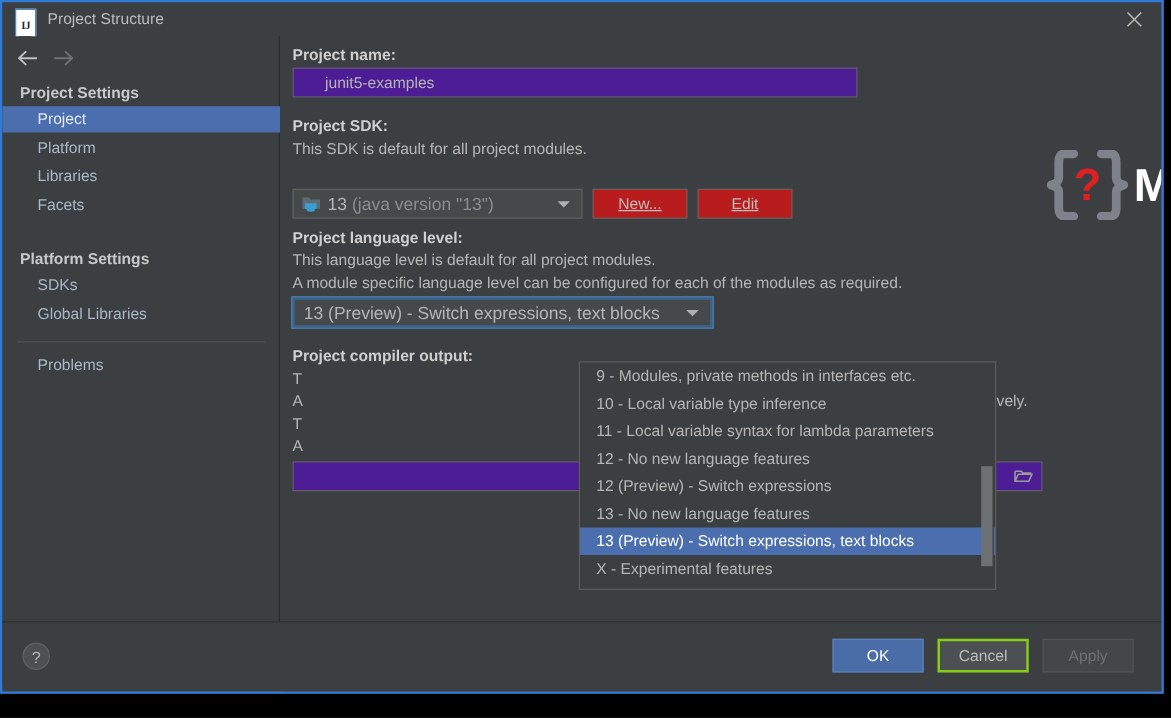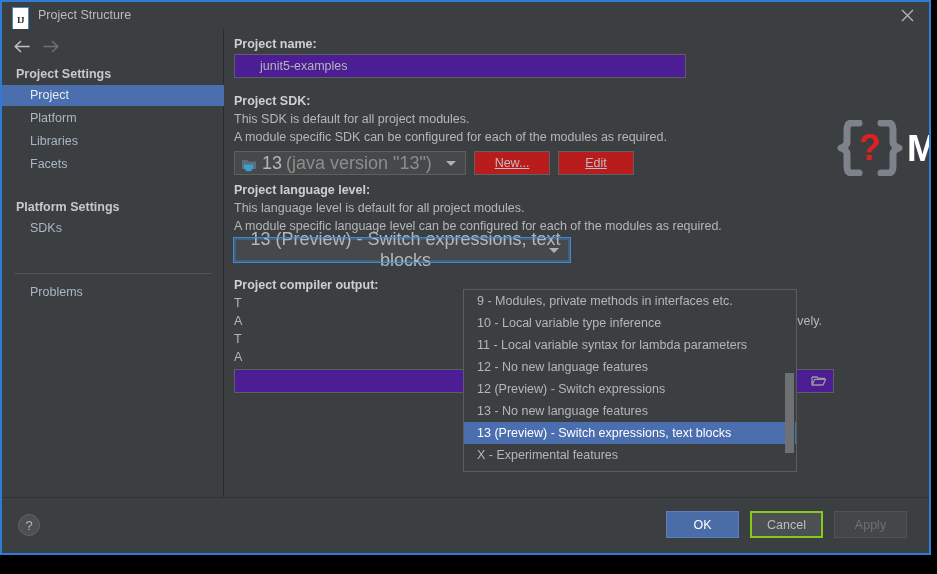--- a/index.html
+++ b/index.html
@@ -170,27 +170,26 @@
     display: flex;
     align-items: center;
     cursor: text;
   }
 
   .combo {
     position: absolute;
     background: #45494a;
     border: 1px solid #5e6060;
     box-sizing: border-box;
-    font-size: 18px;
+    font-size: 14px;
     color: #b6b6b6;
     display: flex;
     align-items: center;
     padding-left: 7px;
     cursor: pointer;
-    text-align: center;
   }
   .combo.focused {
     border: 2px solid #3d6185;
     outline: 1px solid #4a88c7;
   }
   .combo .arrow {
     position: absolute;
     right: 9px; top: 50%;
     margin-top: -2px;
     width: 0; height: 0;
@@ -375,36 +374,36 @@
     <div class="tree-group" style="top:38px;">Project Settings</div>
 
     <div class="tree-item selected" style="top:56px;">Project</div>
     <div class="tree-item" style="top:79px;">Platform</div>
     <div class="tree-item" style="top:102px;">Libraries</div>
     <div class="tree-item" style="top:125px;">Facets</div>
 
     <div class="tree-group" style="top:171px;">Platform Settings</div>
 
     <div class="tree-item" style="top:189px;">SDKs</div>
+    <div class="tree-item" style="top:212px;">Global Libraries</div>
 
     <div id="tree-divider" style="top:244px;"></div>
 
     <div class="tree-item" style="top:253px;">Problems</div>
   </div>
 
   <div id="main">
 
     <div class="lbl-bold" style="left:9px; top:8px;">Project name:</div>
     <div class="textfield" style="left:9px; top:25px; width:452px; height:24px;">
       <span>junit5-examples</span>
     </div>
 
     <div class="lbl-bold" style="left:9px; top:65px;">Project SDK:</div>
     <div class="lbl" style="left:9px; top:83px;">This SDK is default for all project modules.</div>
-    <div class="lbl" style="left:9px; top:101px;">A module specific SDK can be configured for each of the modules as required.</div>
 
     <div class="combo" style="left:9px; top:122px; width:232px; height:24px; padding-left:27px;">
       <span id="sdk-icon">
         <svg width="16" height="14" viewBox="0 0 16 14">
           <path d="M1 2 h5 l1.4 1.6 H15 v7.4 H1 Z" fill="#5f6c75"></path>
           <path d="M3 6.6 h9.2 v4.6 H3 Z" fill="#389fd6"></path>
           <ellipse cx="7.6" cy="12.0" rx="3.4" ry="1.3" fill="#389fd6"></ellipse>
         </svg>
       </span>
       <span style="color:#b6b6b6;">13</span>

